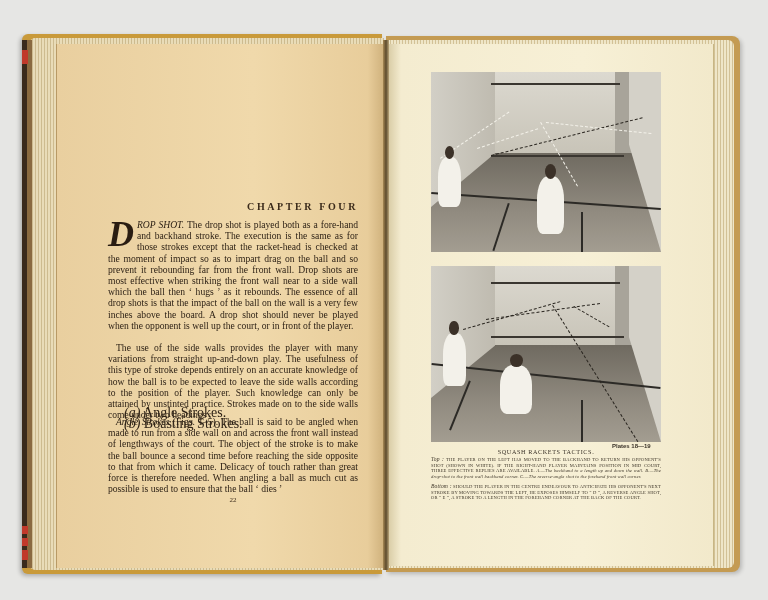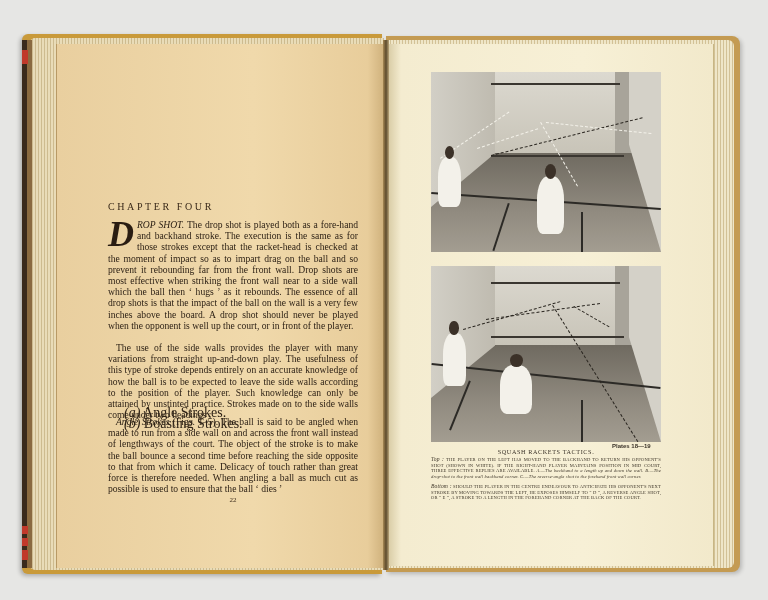--- a/index.html
+++ b/index.html
@@ -53,22 +53,22 @@
       border-right: 1px solid #c8b684;
     }
     .gutter {
       position: absolute; left: 383px; top: 40px; width: 6px; height: 530px;
       background: linear-gradient(90deg, #a88a55, #5c4a2c 50%, #b8a478);
     }
 
     
     .chapter-title {
       position: absolute; left: 108px; top: 201px; width: 250px;
-      text-align: left; font-size: 10px; letter-spacing: 2.6px;
-      color: #3a2a1a; font-weight: normal;
+      text-align: right; font-size: 10px; letter-spacing: 2.6px;
+      color: #3a2a1a; font-weight: bold;
     }
     .body-text {
       position: absolute; left: 108px; width: 250px;
       font-size: 9.6px; line-height: 11.2px; color: #2e2216;
       text-align: justify;
     }
     .p1 { top: 219px; }
     .dropcap {
       float: left; font-size: 36px; line-height: 28px; font-style: italic;
       font-weight: bold; margin: 1px 3px 0 0; color: #2a1d12;

